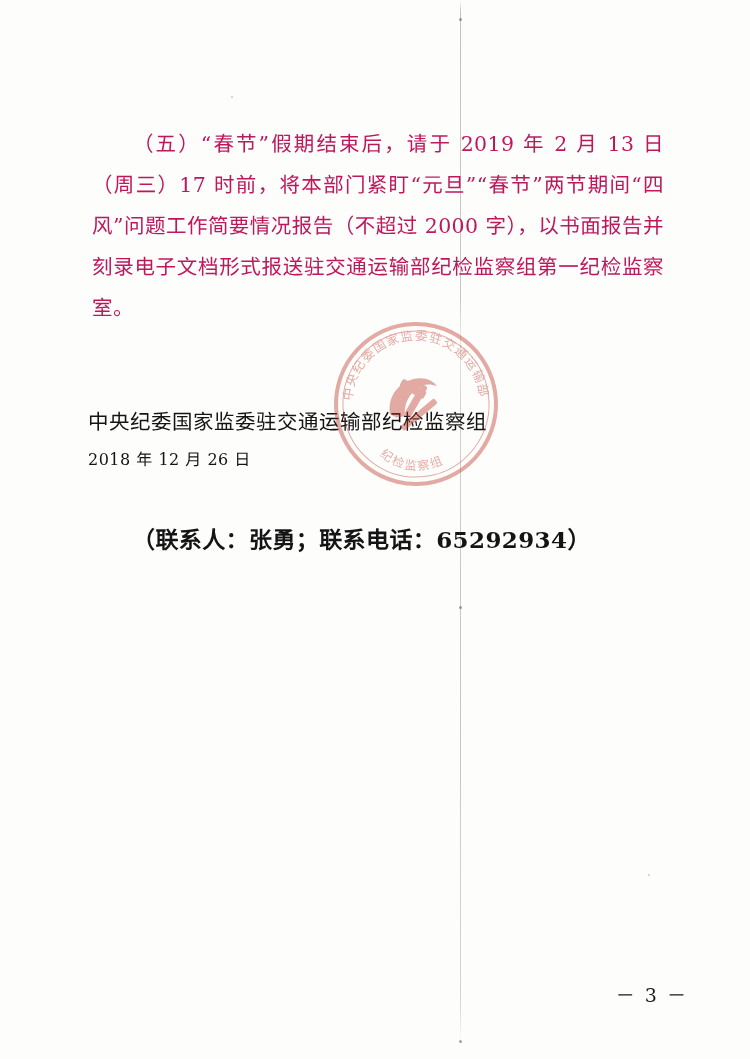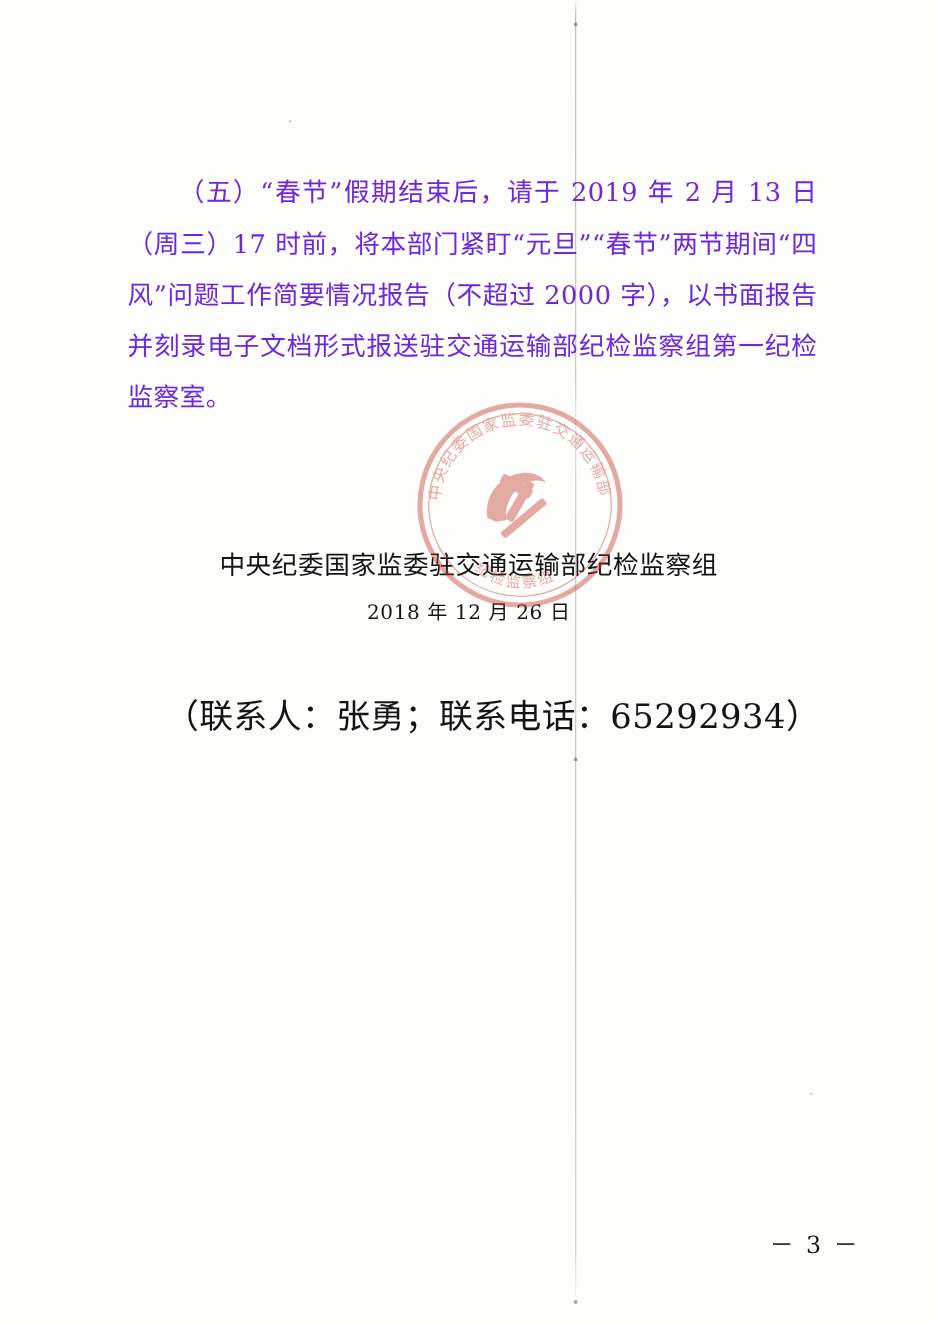--- a/index.html
+++ b/index.html
@@ -56,47 +56,47 @@
     width: 580px;
   }
 
   .body-text {
     font-size: 20.5px;
     line-height: 41px;
     letter-spacing: 0.4px;
     text-align: justify;
     text-justify: inter-ideograph;
     text-indent: 41px;
-    margin: 14px;
-    color: #6d28d9;
+    margin: 4px;
+    color: #be185d;
   }
 
   .signature-block {
-    margin-top: 94px;
-    text-align: center;
+    margin-top: 74px;
+    text-align: left;
     line-height: 38px;
     font-size: 20.5px;
     padding-right: 6px;
   }
   .signature-line {
     display: block;
     letter-spacing: 0.5px;
   }
   .signature-date {
     display: block;
     letter-spacing: 0.5px;
     font-size: 16px;
   }
 
   .contact-line {
     margin-top: 42px;
     margin-left: 44px;
-    font-size: 27px;
+    font-size: 23px;
     letter-spacing: 0.4px;
-    font-weight: 400;
+    font-weight: 700;
   }
 
   
   .seal {
     position: absolute;
     left: 330px;
     top: 318px;
     width: 172px;
     height: 172px;
     opacity: 0.42;

